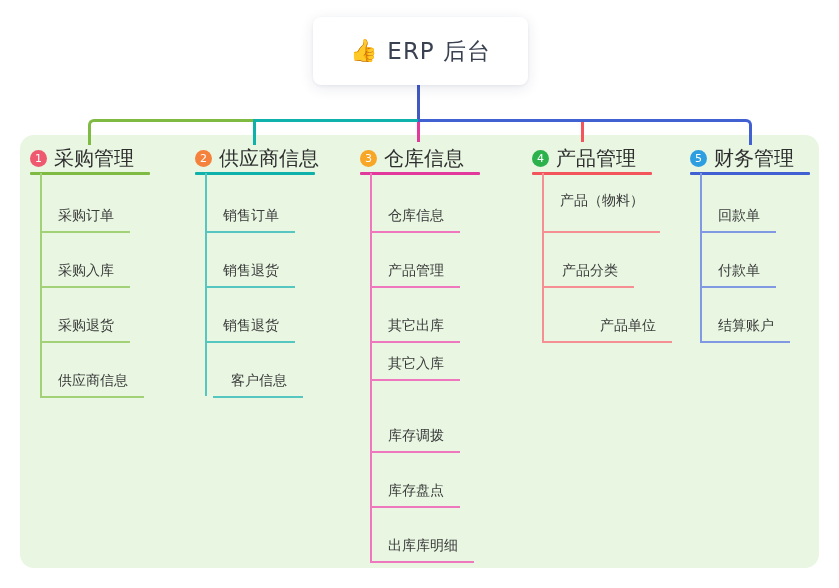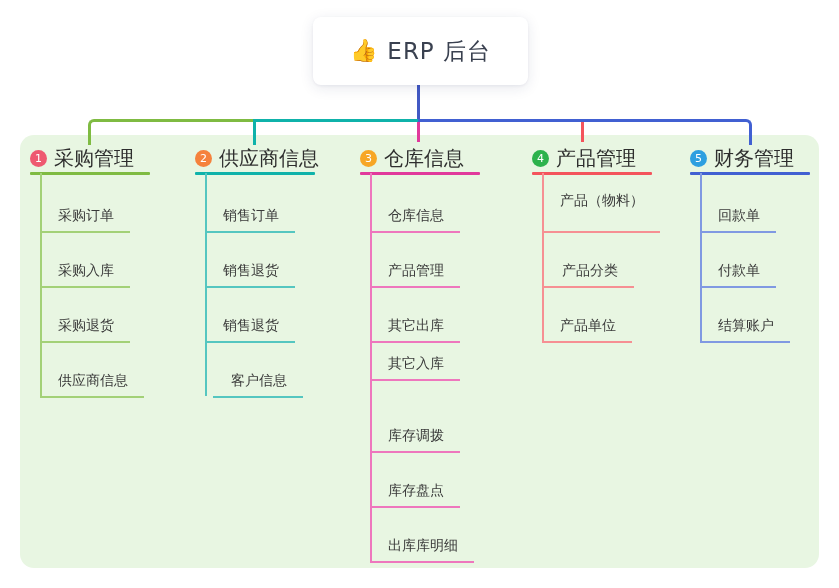--- a/index.html
+++ b/index.html
@@ -129,21 +129,21 @@
           <span class="branch-label">产品管理</span>
         </div>
         <div class="branch-underline" style="background: rgb(244, 84, 92);"></div>
         <div class="vline" style="height: 168px; background: rgb(246, 143, 147);"></div>
         <div class="child-row" style="left: 10px; top: 31px; width: 118px; border-bottom-color: rgb(246, 143, 147); align-items: center;">
           <span class="child-label">产品（物料）</span>
         </div>
         <div class="child-row" style="left: 0; top: 86px; width: 90px; border-bottom-color: rgb(246, 143, 147); margin-left: 12px;">
           <span class="child-label">产品分类</span>
         </div>
-        <div class="child-row" style="left: 10px; top: 141px; width: 90px; border-bottom-color: rgb(246, 143, 147);">
+        <div class="child-row" style="left: 10px; top: 141px; width: 90px; border-bottom-color: rgb(246, 143, 147); padding-left: 40px;">
           <span class="child-label">产品单位</span>
         </div>
       </div>
       <div class="branch" style="left: 690px; top: 145px;">
         <div class="branch-header">
           <span class="badge" style="background: rgb(45, 159, 224);">5</span>
           <span class="branch-label">财务管理</span>
         </div>
         <div class="branch-underline" style="background: rgb(65, 96, 210);"></div>
         <div class="vline" style="height: 168px; background: rgb(128, 153, 226);"></div>

